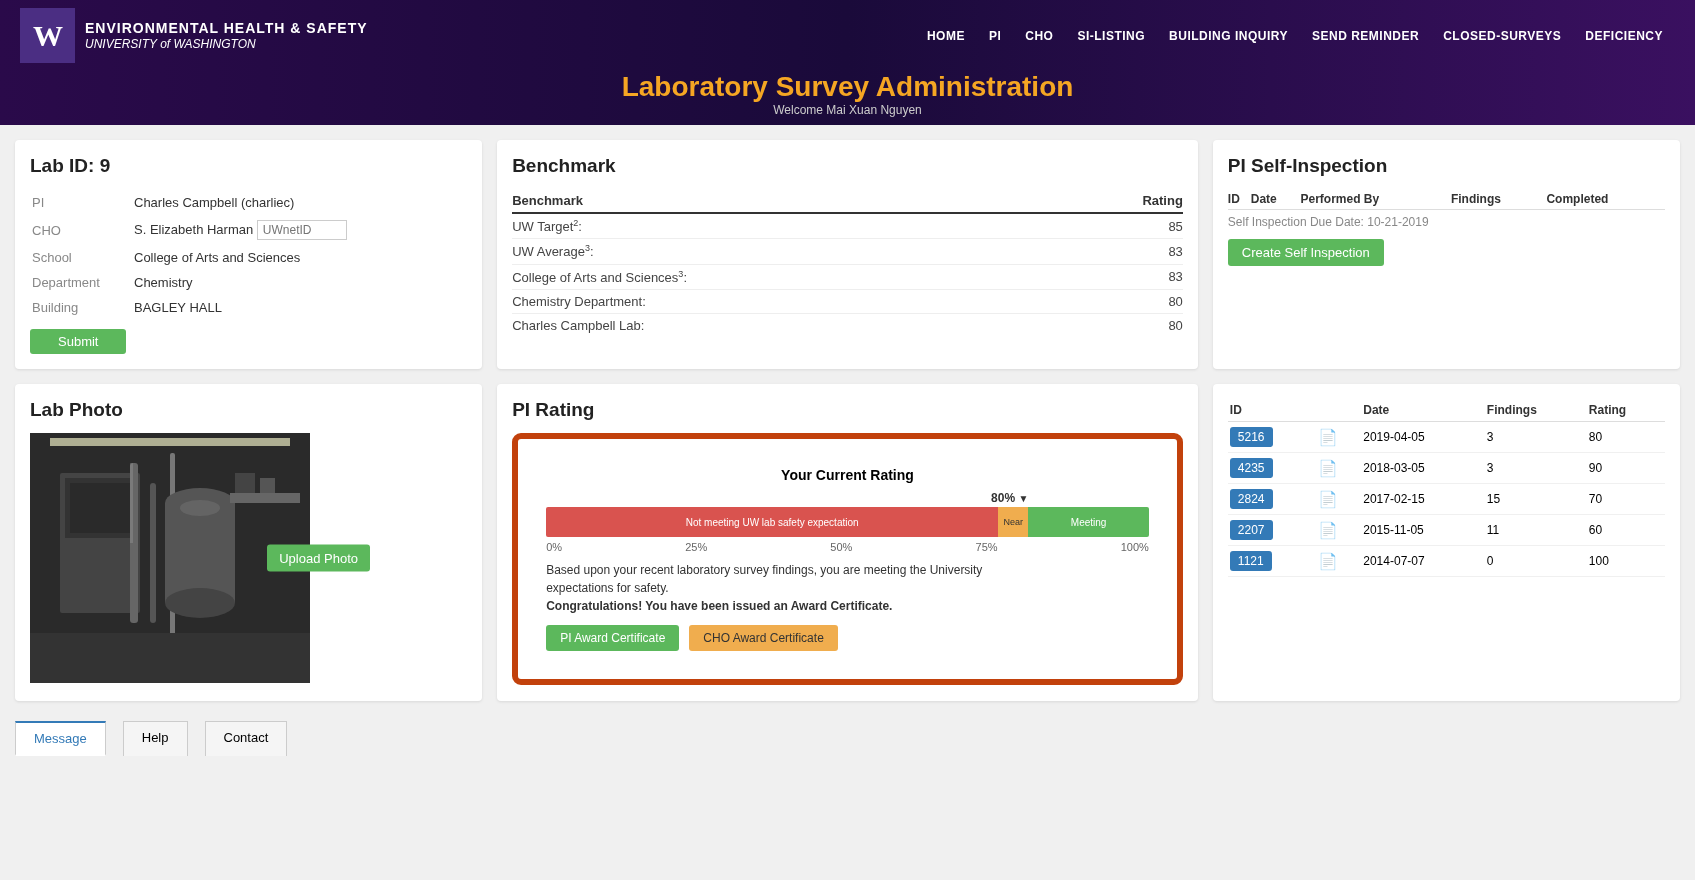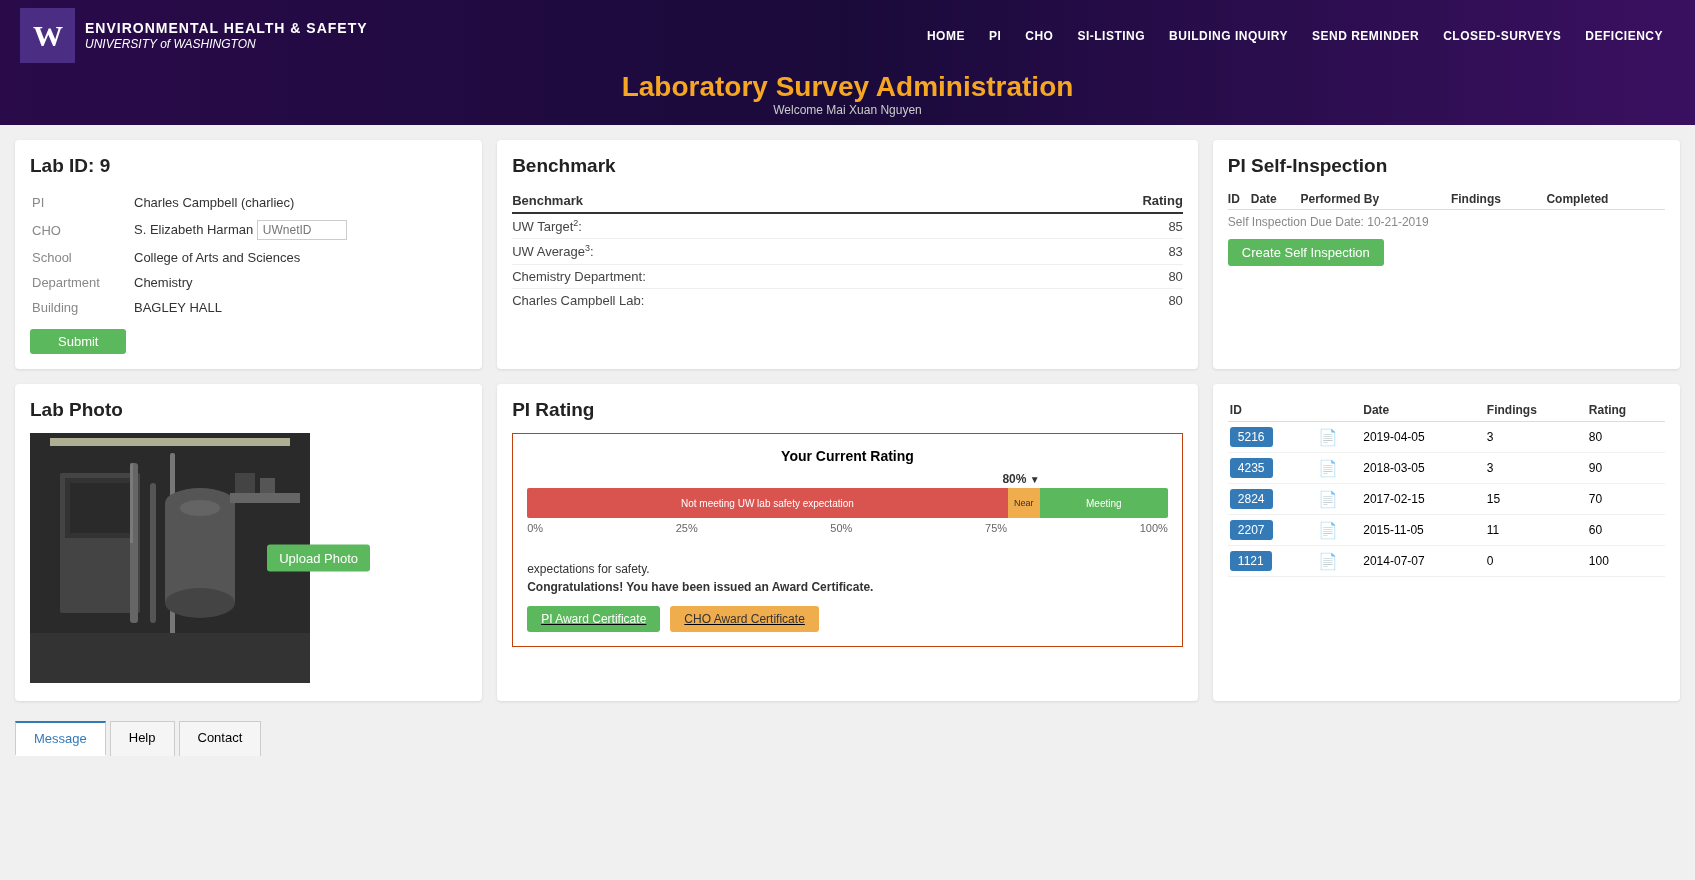--- a/index.html
+++ b/index.html
@@ -151,23 +151,23 @@
       border: none;
       padding: 6px 12px;
       border-radius: 3px;
       cursor: pointer;
       font-size: 13px;
       white-space: nowrap;
     }
 
     
     .rating-box {
-      border: 1px solid #c2410c;
-      padding: 14px;
-      border-radius: 0;
+      border: 6px solid #c2410c;
+      padding: 28px;
+      border-radius: 9px;
     }
     .rating-title {
       text-align: center;
       font-weight: bold;
       font-size: 14px;
       margin-bottom: 8px;
     }
     .rating-bar-container {
       position: relative;
       margin-bottom: 4px;
@@ -203,21 +203,20 @@
     .rating-desc {
       font-size: 12px;
       color: #333;
       margin-top: 8px;
       line-height: 1.5;
     }
     .rating-buttons {
       display: flex;
       gap: 10px;
       margin-top: 10px;
-      text-decoration: underline;
     }
     .btn-award-pi {
       background: #5cb85c;
       color: white;
       border: none;
       padding: 6px 14px;
       border-radius: 3px;
       cursor: pointer;
       font-size: 12px;
     }
@@ -247,21 +246,21 @@
     }
     .pdf-icon {
       color: #d9534f;
       font-size: 16px;
       cursor: pointer;
     }
 
     
     .tabs {
       display: flex;
-      gap: 4px;
+      gap: 17px;
       padding: 0 15px;
       margin-top: 5px;
     }
     .tab {
       padding: 8px 18px;
       border: 1px solid #ccc;
       background: #f5f5f5;
       cursor: pointer;
       font-size: 13px;
       border-bottom: none;
@@ -352,20 +351,24 @@
           <th>Rating</th>
         </tr>
       </thead>
       <tbody id="benchmark-body">
       <tr>
             <td>UW Target<sup class="superscript">2</sup>:</td>
             <td>85</td>
           </tr>
           <tr>
             <td>UW Average<sup class="superscript">3</sup>:</td>
+            <td>83</td>
+          </tr>
+          <tr>
+            <td>College of Arts and Sciences<sup class="superscript">3</sup>:</td>
             <td>83</td>
           </tr>
           <tr>
             <td>Chemistry Department:</td>
             <td>80</td>
           </tr>
           <tr>
             <td>Charles Campbell Lab:</td>
             <td>80</td>
           </tr>
@@ -448,21 +451,21 @@
         </div>
       </div>
       <div class="rating-scale">
         <span>0%</span>
         <span>25%</span>
         <span>50%</span>
         <span>75%</span>
         <span>100%</span>
       </div>
       <div class="rating-desc">
-        <br>
+        <span>Based upon your recent laboratory survey findings, you are meeting the University</span><br>
         <span>expectations for safety.</span><br>
         <strong>Congratulations! You have been issued an Award Certificate.</strong>
       </div>
       <div class="rating-buttons">
         <button class="btn-award-pi">PI Award Certificate</button>
         <button class="btn-award-cho">CHO Award Certificate</button>
       </div>
     </div>
   </div>
 

